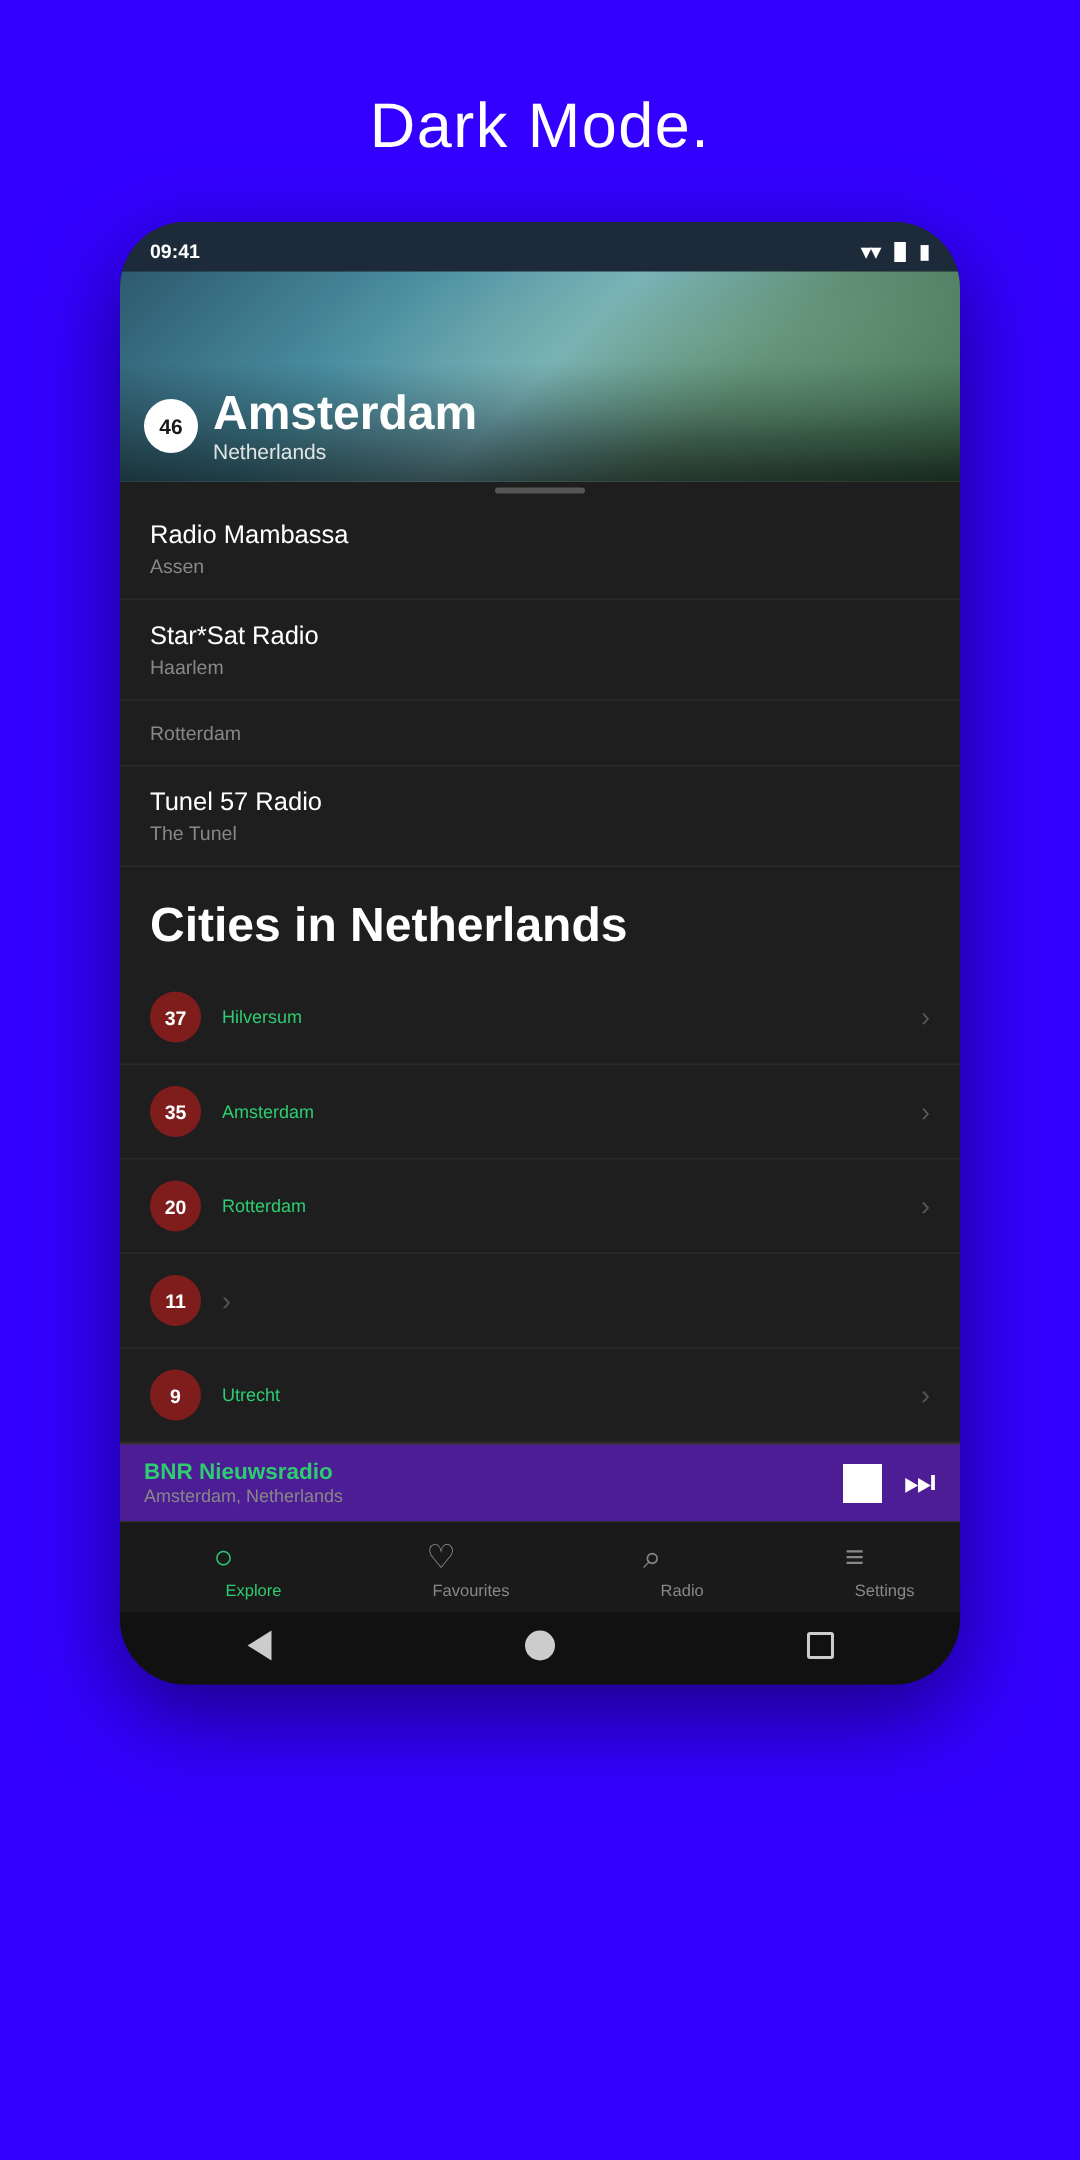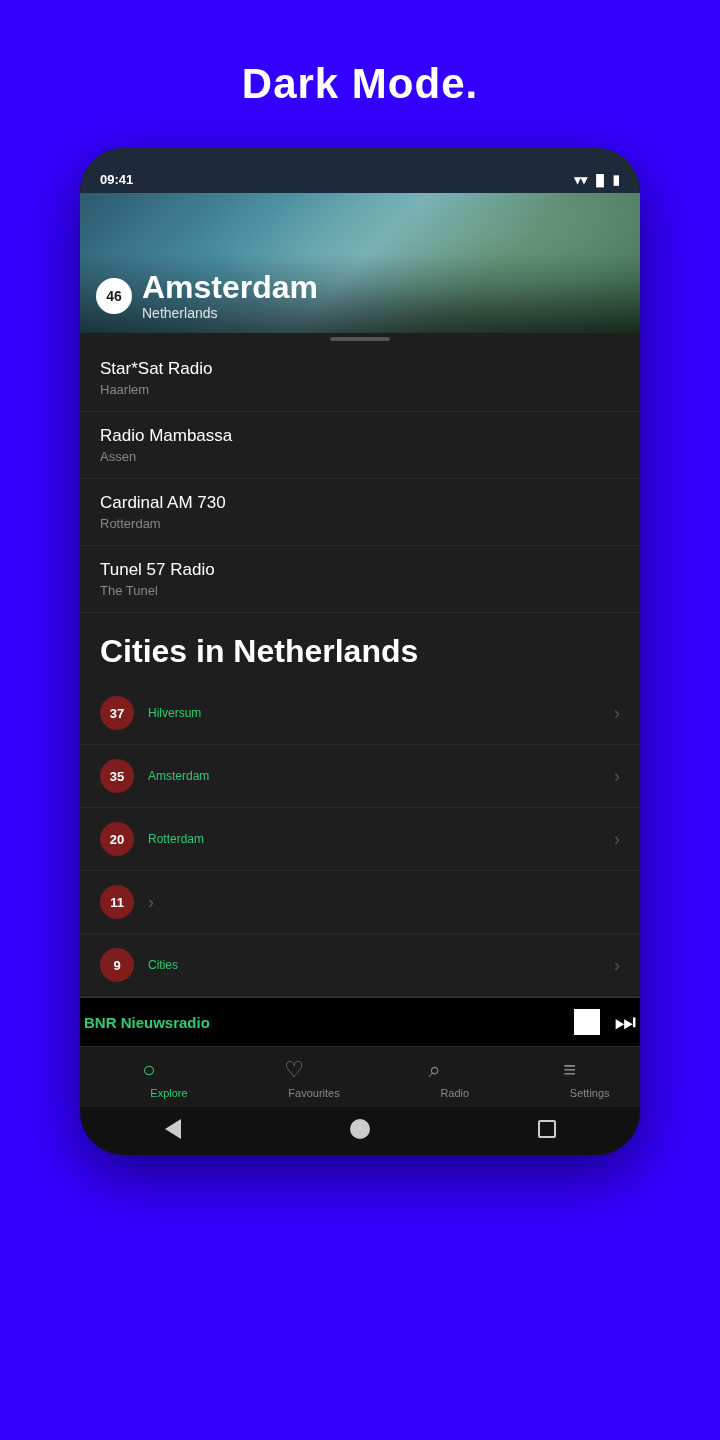--- a/index.html
+++ b/index.html
@@ -9,40 +9,40 @@
       background: #3300ff;
       display: flex;
       flex-direction: column;
       align-items: center;
       font-family: 'Segoe UI', Arial, sans-serif;
       overflow-x: hidden;
     }
     .page-title {
       color: white;
       font-size: 42px;
-      font-weight: 700;
+      font-weight: 400;
       margin-top: 60px;
       margin-bottom: 40px;
       letter-spacing: 1px;
     }
     .phone-shell {
       width: 560px;
       background: #1a1a1a;
       border-radius: 44px;
       overflow: hidden;
       box-shadow: 0 20px 60px rgba(0,0,0,0.5);
       position: relative;
     }
     
     .status-bar {
       background: #1c2a3a;
       display: flex;
       justify-content: space-between;
       align-items: center;
-      padding: 24px 20px 6px;
+      padding: 12px 20px 6px;
       color: white;
       font-size: 13px;
       font-weight: 600;
     }
     .status-icons {
       display: flex;
       align-items: center;
       gap: 5px;
     }
     
@@ -154,22 +154,22 @@
       color: #2ecc71;
       font-size: 12px;
       font-weight: 500;
     }
     .city-chevron {
       color: #555;
       font-size: 18px;
     }
     
     .now-playing {
-      background: #000000;
-      padding: 10px 4px;
+      background: #4c1d95;
+      padding: 10px 16px;
       display: flex;
       align-items: center;
       justify-content: space-between;
       border-top: 1px solid #333;
     }
     .now-playing-info { flex: 1; }
     .now-playing-name {
       color: #2ecc71;
       font-size: 15px;
       font-weight: 600;
@@ -287,29 +287,28 @@
     </div>
   </div>
 
   <div class="scroll-indicator">
     <div class="scroll-pill"></div>
   </div>
 
   <div class="content">
 
     <div class="radio-item">
+      <div class="radio-name">Radio Mambassa</div>
+      <div class="radio-city">Assen</div>
+    </div>
+    <div class="radio-item">
       <div class="radio-name">Star*Sat Radio</div>
       <div class="radio-city">Haarlem</div>
     </div>
     <div class="radio-item">
-      <div class="radio-name">Radio Mambassa</div>
-      <div class="radio-city">Assen</div>
-    </div>
-    <div class="radio-item">
-      <div class="radio-name">Cardinal AM 730</div>
       <div class="radio-city">Rotterdam</div>
     </div>
     <div class="radio-item">
       <div class="radio-name">Tunel 57 Radio</div>
       <div class="radio-city">The Tunel</div>
     </div>
 
     <div class="section-header">Cities in Netherlands</div>
 
     <div class="city-item">
@@ -326,28 +325,29 @@
       <div class="city-count-badge">20</div>
       <span class="city-name">Rotterdam</span>
       <span class="city-chevron">›</span>
     </div>
     <div class="city-item">
       <div class="city-count-badge">11</div>
       <span class="city-chevron">›</span>
     </div>
     <div class="city-item">
       <div class="city-count-badge">9</div>
-      <span class="city-name">Cities</span>
+      <span class="city-name">Utrecht</span>
       <span class="city-chevron">›</span>
     </div>
   </div>
 
   <div class="now-playing">
     <div class="now-playing-info">
       <div class="now-playing-name">BNR Nieuwsradio</div>
+      <div class="now-playing-loc">Amsterdam, Netherlands</div>
     </div>
     <div class="now-playing-controls">
       <button class="ctrl-stop" style="width:26px;height:26px;background:white;border:none;cursor:pointer;"></button>
       <button class="ctrl-forward" style="background:transparent;border:none;color:white;font-size:24px;cursor:pointer;">⏭</button>
     </div>
   </div>
 
   <div class="bottom-nav">
     <div class="nav-item">
       <span class="nav-icon active">○</span>

